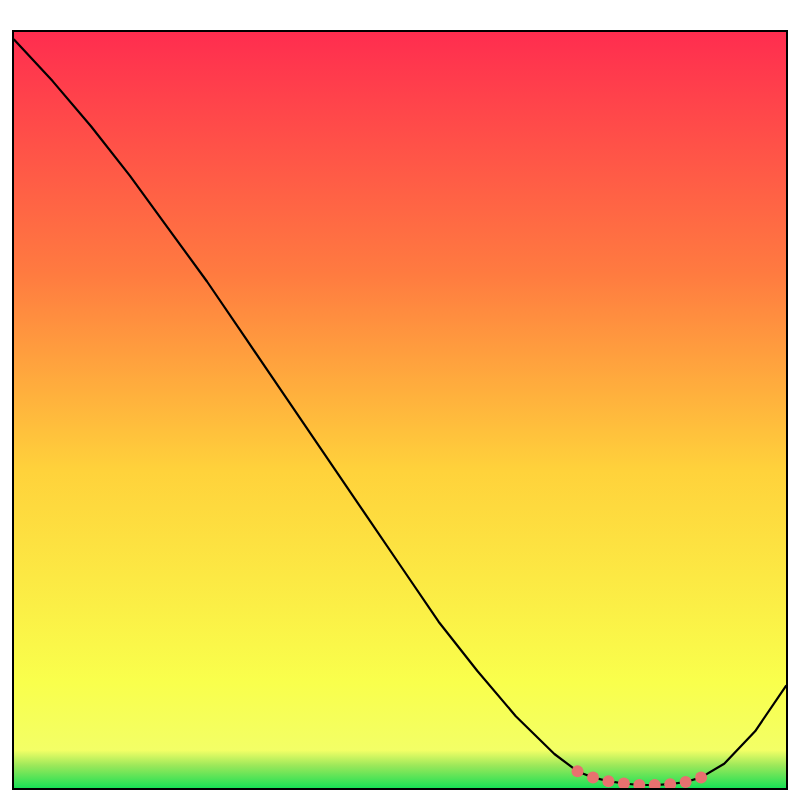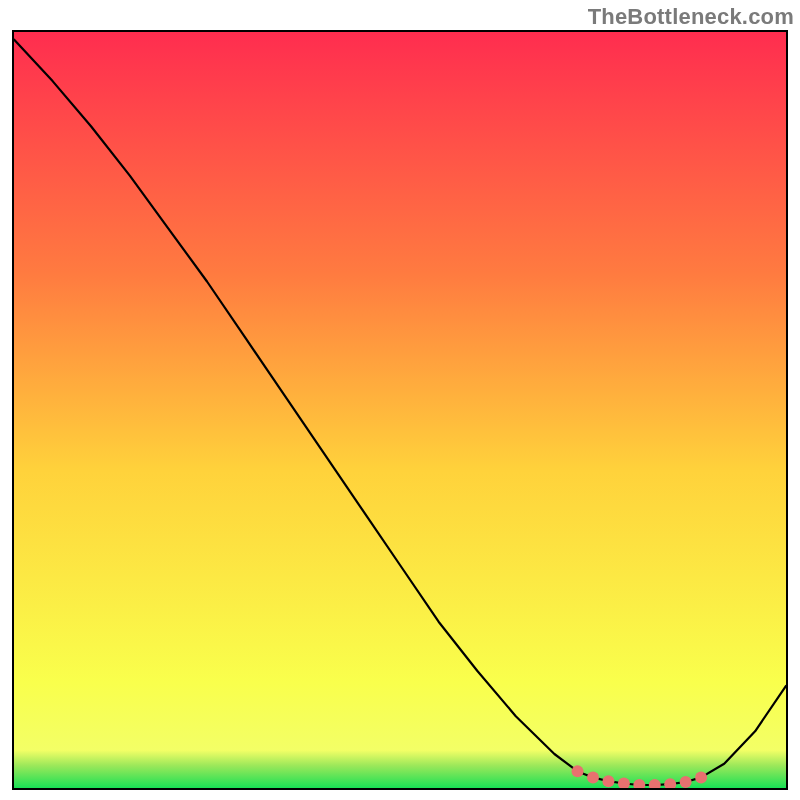--- a/index.html
+++ b/index.html
@@ -29,21 +29,20 @@
     left: 12px;
     top: 30px;
     width: 776px;
     height: 760px;
   }
   svg { display: block; }
 </style>
 </head>
 <body>
 <div class="wrap">
-  <div class="watermark">TheBottleneck.com</div>
   <div class="plot">
     <svg id="chartsvg" width="776" height="760" viewBox="0 0 776 760">
         <defs>
           <linearGradient id="bg" x1="0" y1="0" x2="0" y2="1">
             <stop offset="0%" stop-color="#ff2d4f"></stop>
             <stop offset="32%" stop-color="#ff7b40"></stop>
             <stop offset="58%" stop-color="#ffd23b"></stop>
             <stop offset="86%" stop-color="#f9ff4c"></stop>
             <stop offset="95%" stop-color="#f3ff66"></stop>
             <stop offset="97%" stop-color="#9de85a"></stop>

